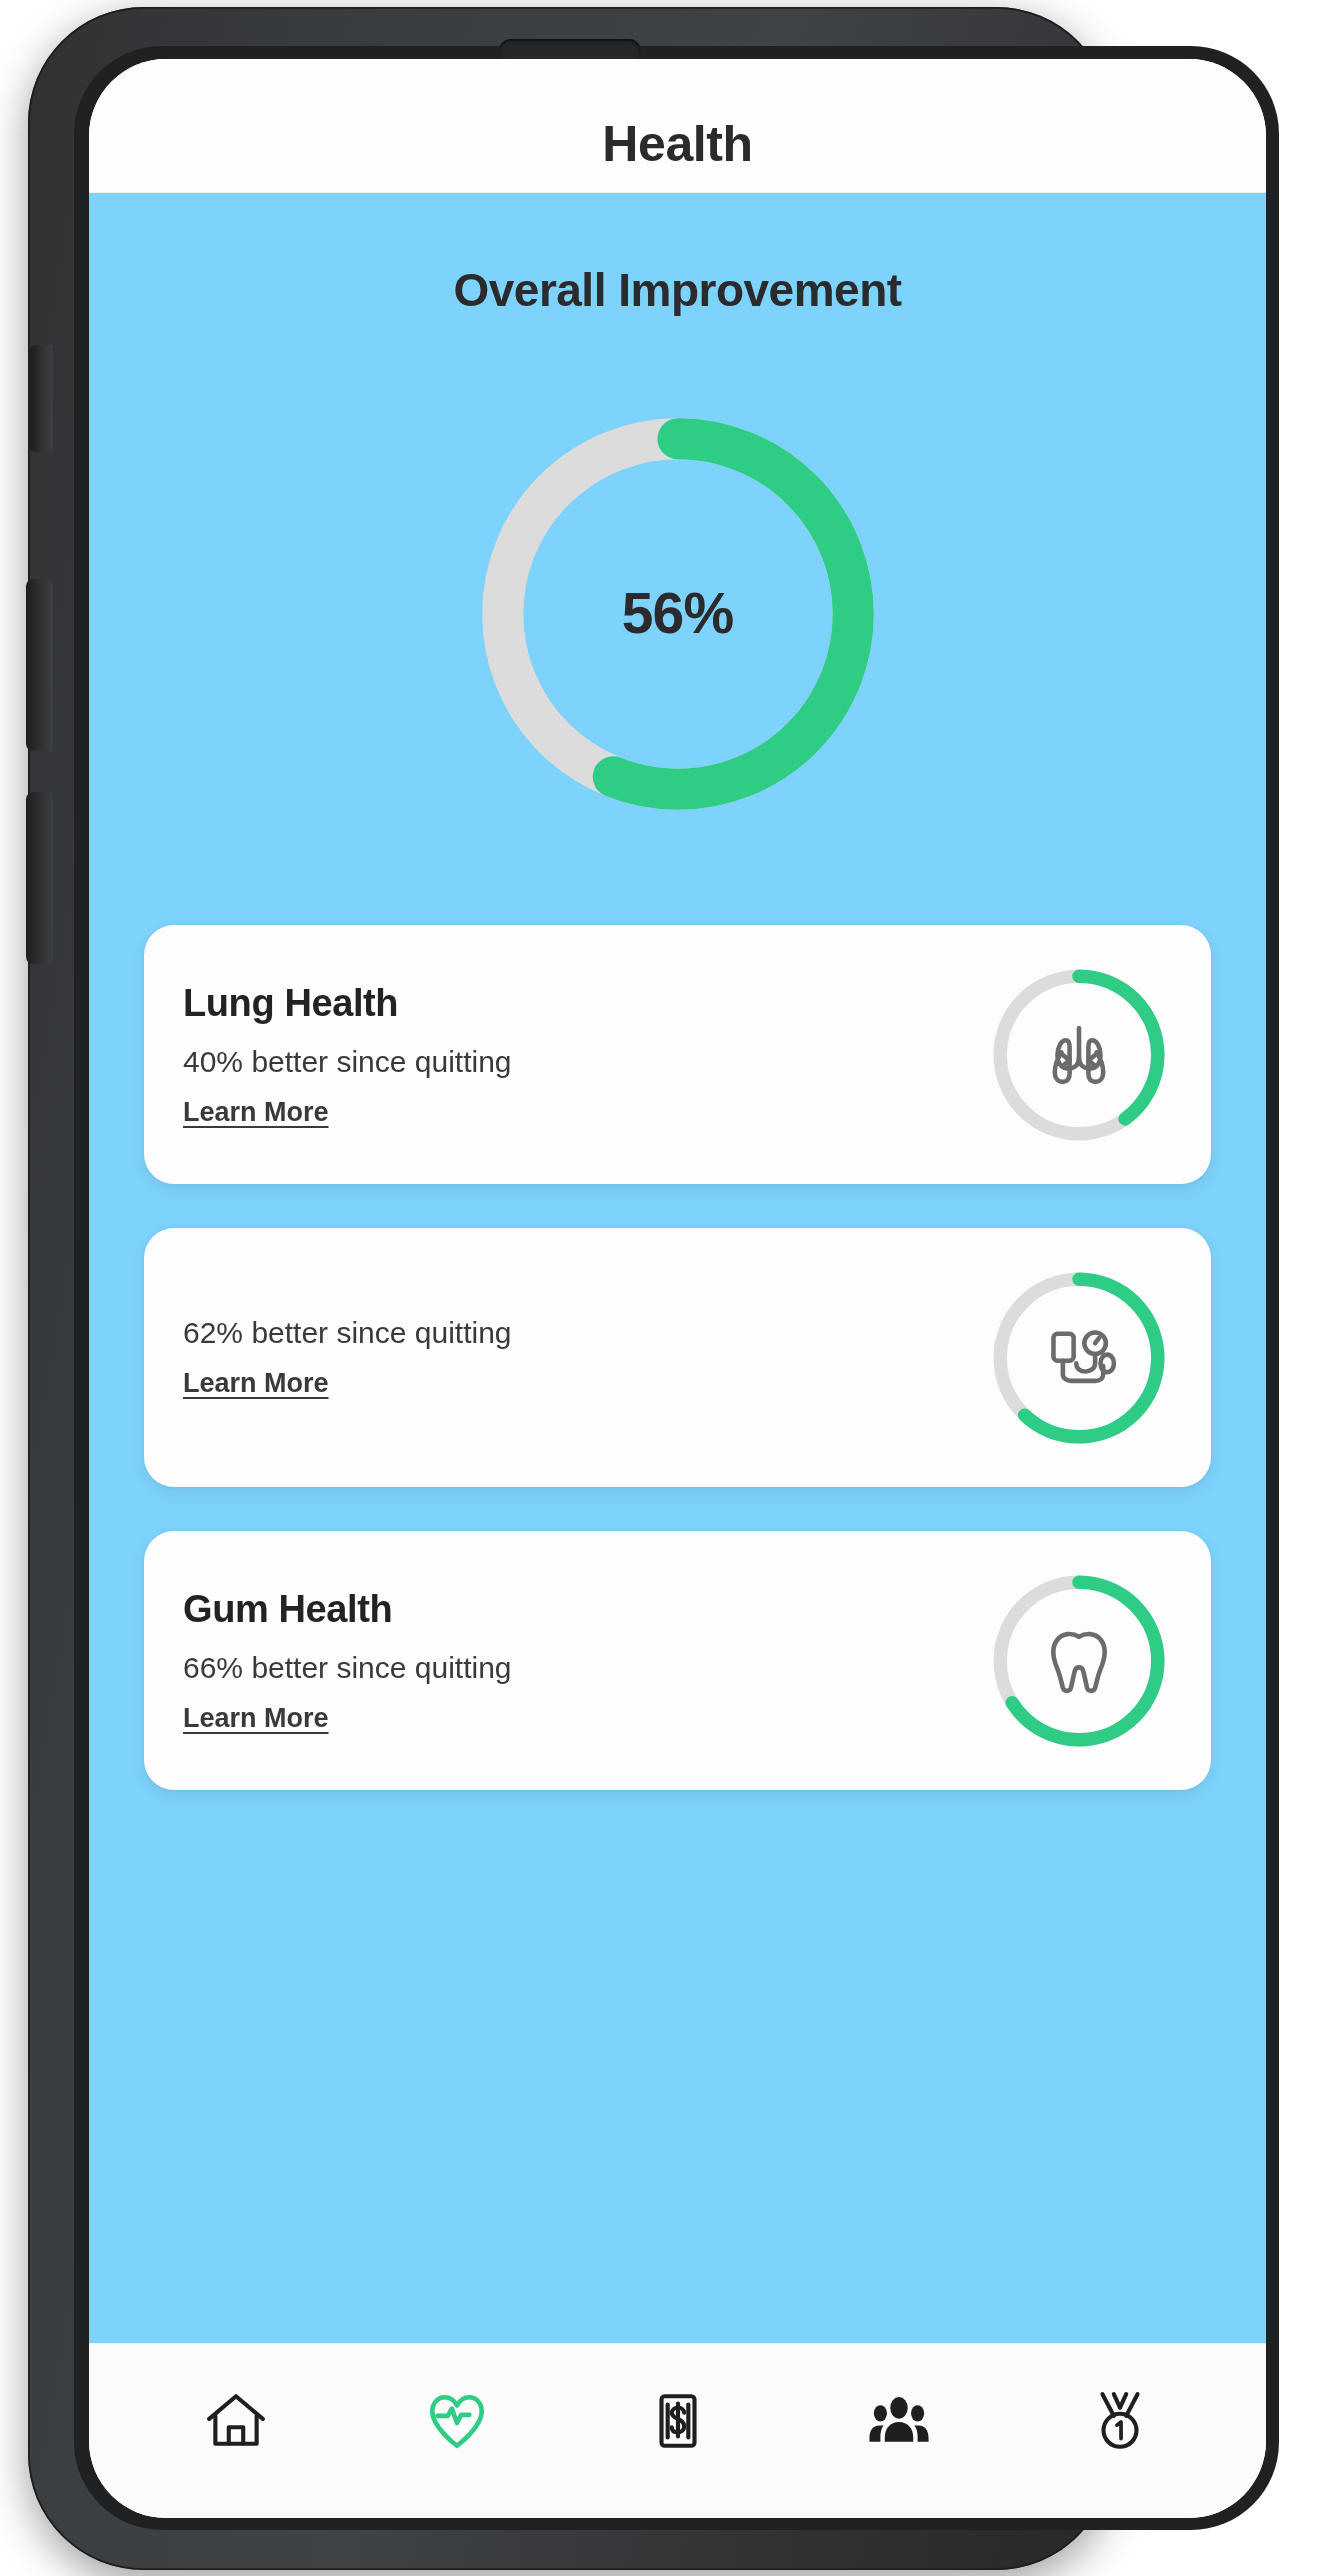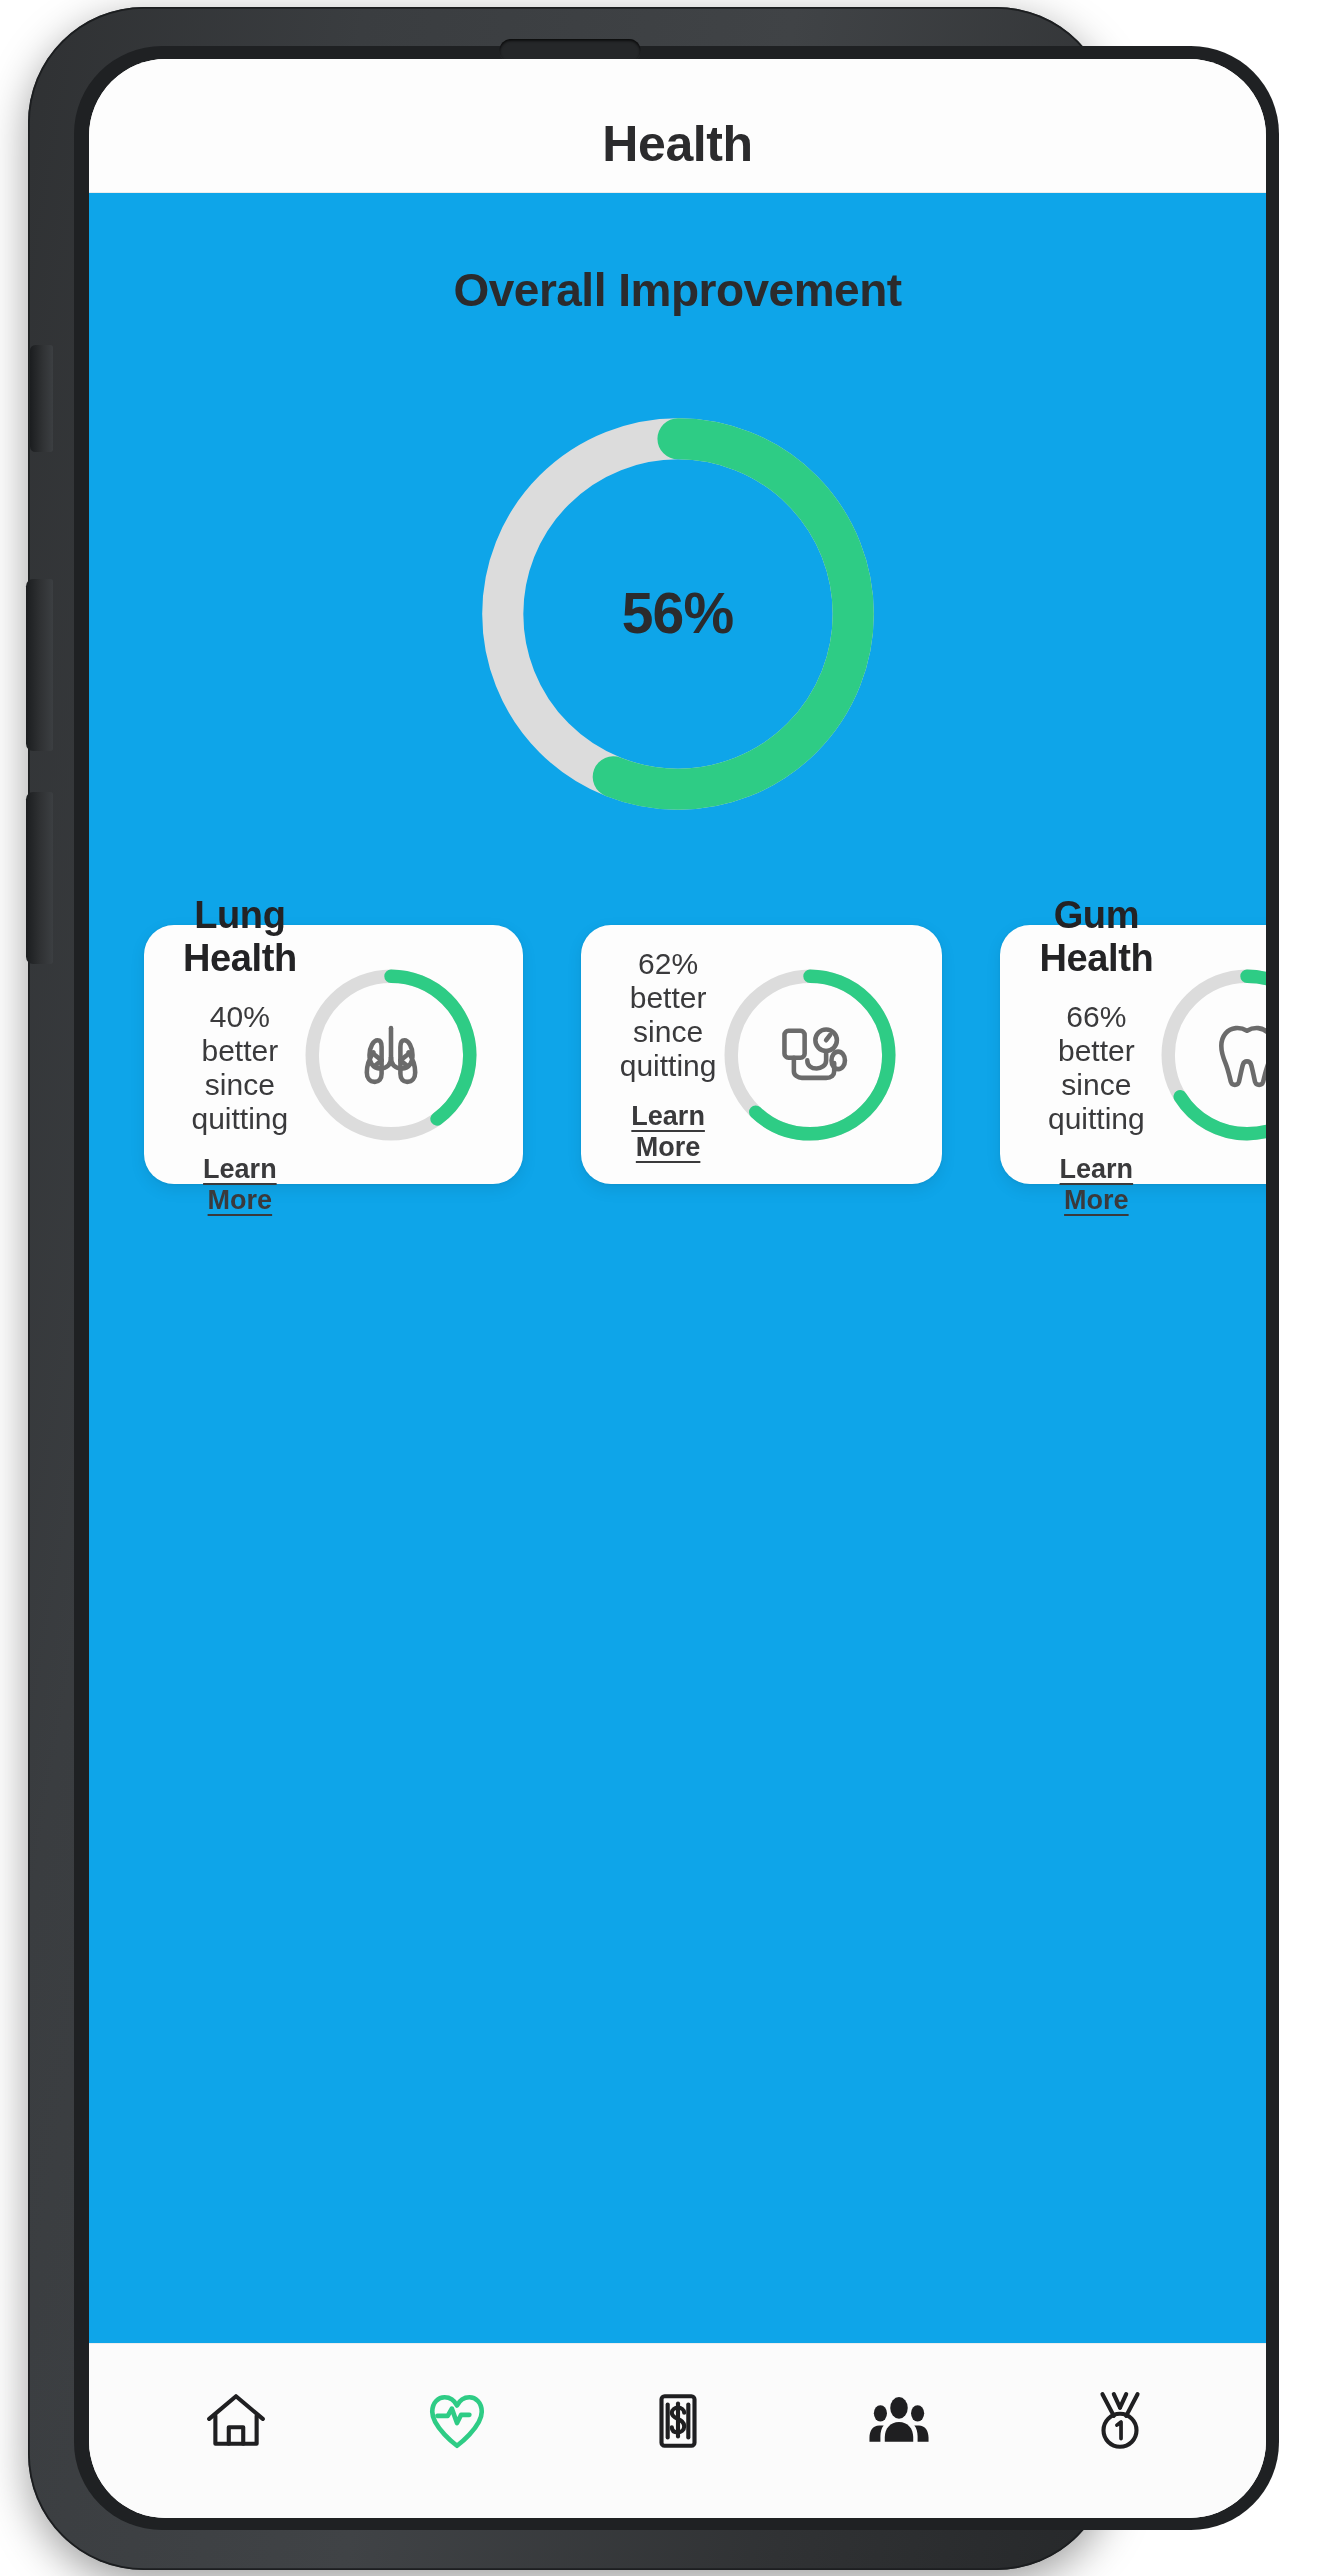--- a/index.html
+++ b/index.html
@@ -91,21 +91,21 @@
   #page-title {
     font-size: 50px;
     font-weight: 700;
     color: #2b2b2d;
     letter-spacing: -0.4px;
   }
 
   
   #content {
     flex: 1 1 auto;
-    background: #0ea5e9;
+    background: #7dd3fc;
     padding: 0 55px;
     box-sizing: border-box;
     overflow: hidden;
   }
 
   #section-heading {
     text-align: center;
     font-size: 46px;
     font-weight: 700;
     color: #2b2b2d;
@@ -129,21 +129,21 @@
     top: 50%;
     transform: translateY(-52%);
     text-align: center;
     font-size: 57px;
     font-weight: 700;
     color: #2b2b2d;
     letter-spacing: -0.9px;
   }
 
   
-  #cards { margin-top: 61px; display: flex; gap: 58px; text-align: center; }
+  #cards { margin-top: 61px; display: flex; flex-direction: column; gap: 44px; }
 
   .metric-card {
     position: relative;
     background: #fdfdfd;
     border-radius: 30px;
     height: 259px;
     box-shadow: 0 5.4px 16px rgba(0,0,0,.08), 0 0.9px 2.7px rgba(0,0,0,.05);
     display: flex;
     align-items: center;
     padding: 0 38px 0 39px;

